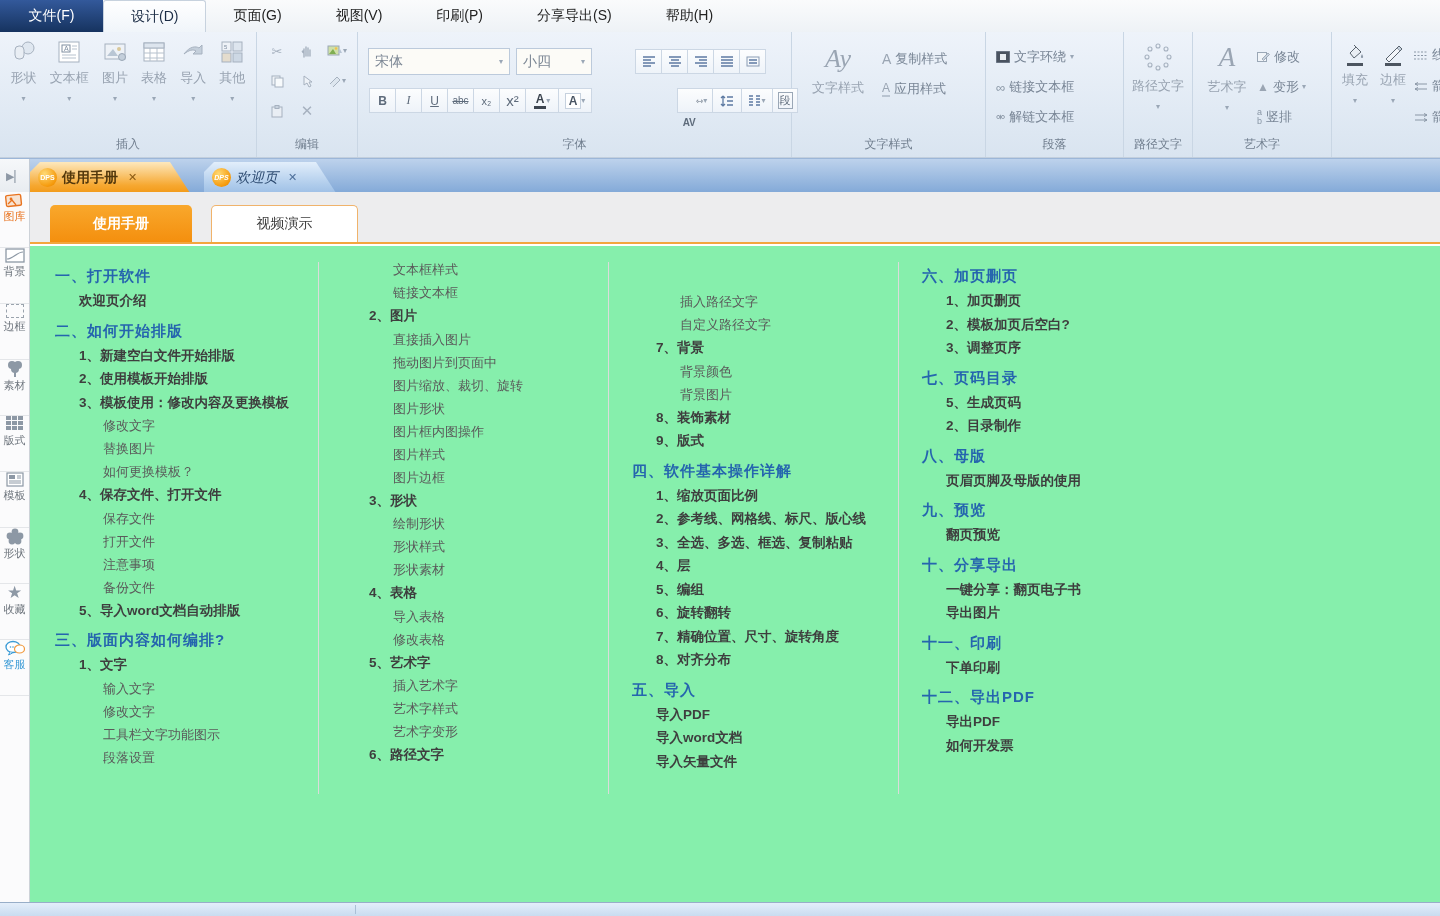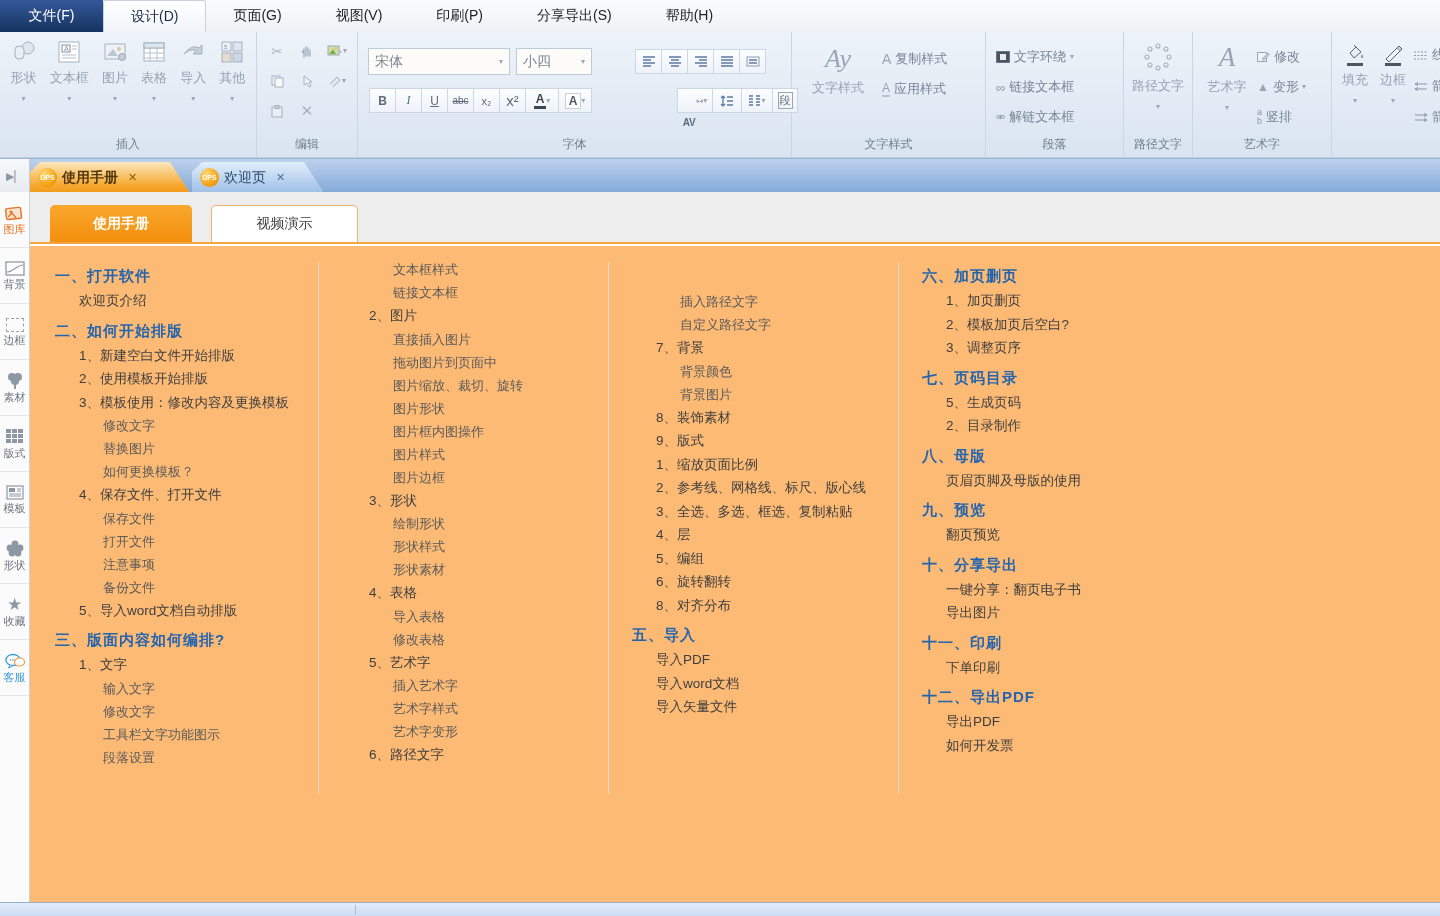--- a/index.html
+++ b/index.html
@@ -45,53 +45,53 @@
   .doctabs { position:absolute; left:0; top:158px; width:1440px; height:34px;
     background:linear-gradient(#bdd2ec,#84aad8); border-top:1px solid #9cb6d8; }
   .panel-toggle { position:absolute; left:0; top:0; width:30px; height:34px;
     background:linear-gradient(#f6f8fa,#e8ecf0); border-right:1px solid #c2cbd6;
     display:flex; align-items:center; justify-content:center; color:#8d98a5; font-size:11px; cursor:pointer; }
   .dtab { position:absolute; top:3px; height:31px; display:flex; align-items:center;
     padding:0 14px 0 8px; font-size:14px; cursor:pointer;
     clip-path:polygon(0 100%, 0 10px, 10px 0, calc(100% - 20px) 0, 100% 100%); }
   .dtab.active { left:30px; width:160px; background:linear-gradient(#fde8bd,#f6a831 75%,#f29a18);
     color:#53380c; font-weight:bold; }
-  .dtab.inactive { left:192px; width:132px; background:linear-gradient(#e2eefb,#aecbeb 75%,#9fc0e6); color:#2c4a70; }
+  .dtab.inactive { left:204px; width:132px; background:linear-gradient(#e2eefb,#aecbeb 75%,#9fc0e6); color:#2c4a70;font-style:italic; }
   .dps { width:19px; height:19px; border-radius:50%; margin-right:5px; flex:none;
     background:radial-gradient(circle at 35% 30%,#ffd974,#f59a0c 70%,#e07f00);
     color:#fff; font-size:7px; font-weight:bold; display:flex; align-items:center; justify-content:center; }
   .dtab .x { margin-left:10px; font-size:11px; }
   .dtab.active .x { color:#8a5a14; } .dtab.inactive .x { color:#4d6e99; }
 
   
   .sidebar { position:absolute; left:0; top:192px; width:30px; height:710px;
     background:#fbfbfc; border-right:1px solid #cdd2d8; }
   .side-item { height:56px; border-bottom:1px solid #e4e6e9; display:flex; flex-direction:column;
-    align-items:center; justify-content:center; gap:3px; cursor:pointer; }
+    align-items:center; justify-content:flex-start; gap:3px; cursor:pointer; }
   .side-item .lbl { font-size:11px; color:#6e757d; line-height:11px; text-align:center; width:26px; }
   .side-item.active .lbl { color:#e8731f; }
   .side-item.service .lbl { color:#3b9bd6; }
 
   
   .content-head { position:absolute; left:30px; top:192px; width:1410px; height:52px;
     background:#ededee; border-bottom:2px solid #f3a63e; }
   .page-btn { position:absolute; bottom:0; height:37px; display:flex; align-items:center;
     justify-content:center; font-size:14px; border-radius:5px 5px 0 0; cursor:pointer; }
   .page-btn.manual { left:20px; width:142px; background:linear-gradient(#f9a82c,#f48f0e);
     color:#fff; font-weight:bold; }
   .page-btn.video { left:181px; width:147px; background:#fff; border:1px solid #f0b36b;
     border-bottom:none; color:#3c3c3c; }
 
   
-  .main { position:absolute; left:30px; top:246px; width:1410px; height:656px; background:#fdba74; }
+  .main { position:absolute; left:30px; top:246px; width:1410px; height:656px; background:#86efac; }
   .vdiv { position:absolute; top:16px; height:532px; width:1px; background:#dbdbdb; }
   .toc-col { position:absolute; top:12px; }
   .toc-item { white-space:nowrap; cursor:pointer; }
   .toc-item.lv1 { font-size:15px; font-weight:bold; color:#2565ae; line-height:26px; margin-top:5px; letter-spacing:1px; }
-  .toc-item.lv2 { font-size:13.5px; font-weight:normal; color:#3e3e3e; line-height:23.5px; margin-left:24px; }
+  .toc-item.lv2 { font-size:13.5px; font-weight:bold; color:#3e3e3e; line-height:23.5px; margin-left:24px; }
   .toc-item.lv3 { font-size:13px; color:#5a5a5a; line-height:23px; margin-left:48px; }
 
   
   .statusbar { position:absolute; left:0; top:902px; width:1440px; height:14px;
     background:linear-gradient(#e4eefa,#c9dcf0); border-top:1px solid #98aec8; }
   .statusbar .sdiv { position:absolute; left:355px; top:2px; bottom:2px; width:1px; background:#aabfd6; }
   .dashbox { width:18px; height:14px; border:1px dashed #9aa3ad; }
   .bar-under { width:16px; height:3px; background:#4c5560; margin-top:1px; }
 </style>
 </head>
@@ -613,26 +613,28 @@
         <div class="toc-item lv2">6、路径文字</div>
       </div>
     <div class="toc-col" id="toc-col-2" style="left:602px; width:260px;margin-top:32px;">
         <div class="toc-item lv3">插入路径文字</div>
         <div class="toc-item lv3">自定义路径文字</div>
         <div class="toc-item lv2">7、背景</div>
         <div class="toc-item lv3">背景颜色</div>
         <div class="toc-item lv3">背景图片</div>
         <div class="toc-item lv2">8、装饰素材</div>
         <div class="toc-item lv2">9、版式</div>
+        <div class="toc-item lv1">四、软件基本操作详解</div>
         <div class="toc-item lv2">1、缩放页面比例</div>
         <div class="toc-item lv2">2、参考线、网格线、标尺、版心线</div>
         <div class="toc-item lv2">3、全选、多选、框选、复制粘贴</div>
         <div class="toc-item lv2">4、层</div>
         <div class="toc-item lv2">5、编组</div>
         <div class="toc-item lv2">6、旋转翻转</div>
+        <div class="toc-item lv2">7、精确位置、尺寸、旋转角度</div>
         <div class="toc-item lv2">8、对齐分布</div>
         <div class="toc-item lv1">五、导入</div>
         <div class="toc-item lv2">导入PDF</div>
         <div class="toc-item lv2">导入word文档</div>
         <div class="toc-item lv2">导入矢量文件</div>
       </div>
     <div class="toc-col" id="toc-col-3" style="left:892px; width:285px;">
         <div class="toc-item lv1">六、加页删页</div>
         <div class="toc-item lv2">1、加页删页</div>
         <div class="toc-item lv2">2、模板加页后空白?</div>

